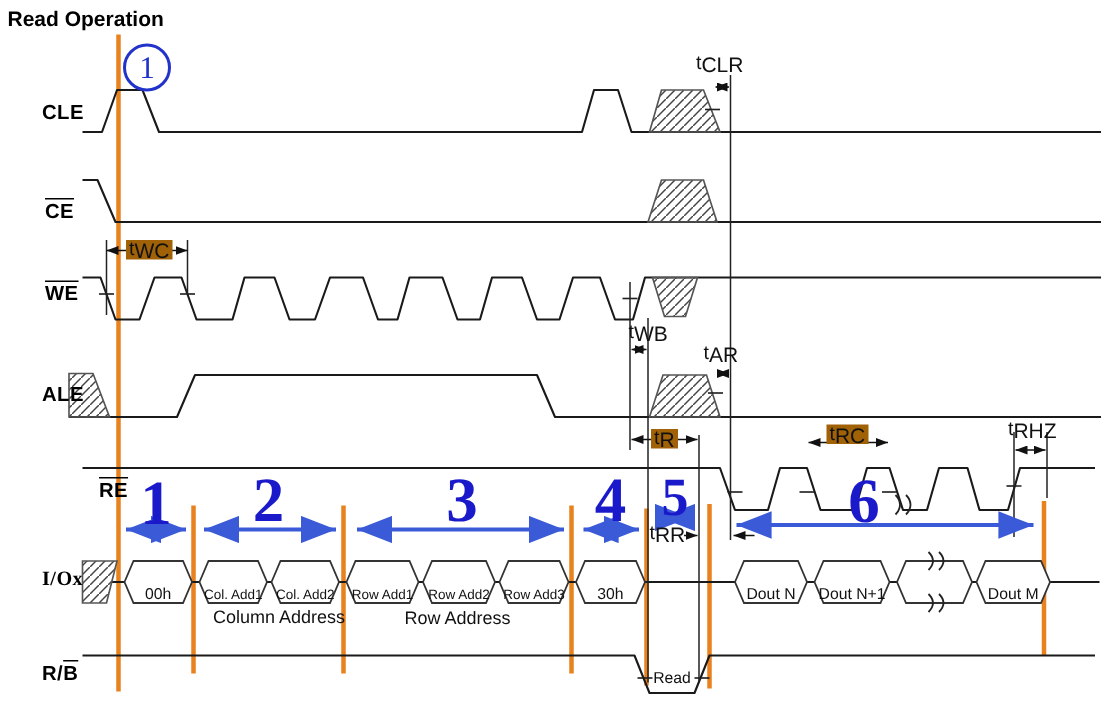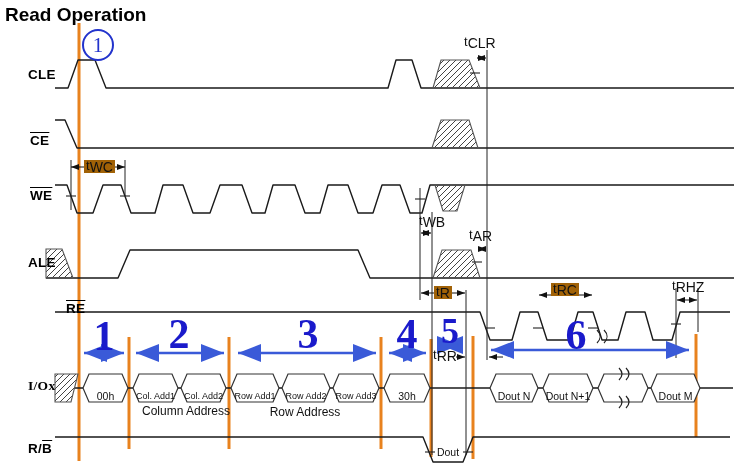--- a/index.html
+++ b/index.html
@@ -1,20 +1,20 @@
 <!DOCTYPE html>
 <html><head>
 <meta charset="utf-8">
 <style>
   html,body{margin:0;padding:0;background:#fff;}
   #screen{position:relative;width:737px;height:476px;background:#ffffff;overflow:hidden;
           font-family:"Liberation Sans",sans-serif;color:#111;}
   #wave-svg{position:absolute;left:0;top:0;z-index:1;}
   .txt{position:absolute;z-index:2;white-space:nowrap;}
-  .title{left:5px;top:4px;font-size:19px;font-weight:bold;color:#000;}
+  .title{left:5px;top:4px;font-size:14px;font-weight:bold;color:#000;}
   .sig{font-size:13.5px;font-weight:bold;color:#000;letter-spacing:0.3px;}
   .sig .ov{text-decoration:overline;}
   .badge{left:82px;top:29px;width:28px;height:28px;border:2px solid #2233cc;border-radius:50%;
          color:#2233cc;font-family:"Liberation Serif",serif;font-size:21px;
          display:flex;align-items:center;justify-content:center;z-index:3;background:transparent;}
   .tlabel{font-size:13px;color:#111;line-height:12px;}
   .tlabel sub{font-size:14px;vertical-align:-2px;letter-spacing:0;margin-top:30px;}
   .wbg{background:#a16207;padding:0 2px;}
   .stage{color:#1a1acb;font-family:"Liberation Serif",serif;font-weight:bold;
          font-size:42px;line-height:1;width:40px;text-align:center;}
@@ -143,21 +143,21 @@
   <div class="txt title">Read Operation</div>
 
   <div class="txt badge">
     <span>1</span>
   </div>
 
   <div class="txt sig" style="left:28px;top:67px;"><span>CLE</span><span class="ov"></span></div>
   <div class="txt sig" style="left:30px;top:133px;"><span></span><span class="ov">CE</span></div>
   <div class="txt sig" style="left:30px;top:188px;"><span></span><span class="ov">WE</span></div>
   <div class="txt sig" style="left:28px;top:255px;"><span>ALE</span><span class="ov"></span></div>
-  <div class="txt sig" style="left:30px;top:301px;padding-left:36px;"><span></span><span class="ov">RE</span></div>
+  <div class="txt sig" style="left:30px;top:319px;padding-left:36px;"><span></span><span class="ov">RE</span></div>
   <div class="txt sig" style="left:28px;top:378px;font-family:Liberation Serif, serif;"><span>I/Ox</span><span class="ov"></span></div>
   <div class="txt sig" style="left:28px;top:441px;"><span>R/</span><span class="ov">B</span></div>
 
   <div class="txt tlabel wbg" style="left:84px;top:160px;"><span>t</span><sub>WC</sub></div>
   <div class="txt tlabel" style="left:464px;top:36px;"><span>t</span><sub>CLR</sub></div>
   <div class="txt tlabel" style="left:419px;top:215px;"><span>t</span><sub>WB</sub></div>
   <div class="txt tlabel" style="left:469px;top:229px;"><span>t</span><sub>AR</sub></div>
   <div class="txt tlabel wbg" style="left:434px;top:286px;"><span>t</span><sub>R</sub></div>
   <div class="txt tlabel" style="left:433px;top:349px;"><span>t</span><sub>RR</sub></div>
   <div class="txt tlabel wbg" style="left:551px;top:283px;"><span>t</span><sub>RC</sub></div>
@@ -177,15 +177,15 @@
   <div class="txt cell-label" style="left:282px;width:48px;">Row Add2</div>
   <div class="txt cell-label" style="left:333px;width:46px;">Row Add3</div>
   <div class="txt cell-label big" style="left:384px;width:46px;">30h</div>
   <div class="txt cell-label big" style="left:490px;width:48px;">Dout N</div>
   <div class="txt cell-label big" style="left:543px;width:50px;">Dout N+1</div>
   <div class="txt cell-label big" style="left:651px;width:49px;">Dout M</div>
 
   <div class="txt busgroup" style="left:136px;top:404px;">Column Address</div>
   <div class="txt busgroup" style="left:255px;top:405px;">Row Address</div>
 
-  <div class="txt busy" style="left:431px;top:446px;">Dout</div>
+  <div class="txt busy" style="left:431px;top:446px;">Read</div>
 
 </div>
 
 </body></html>

